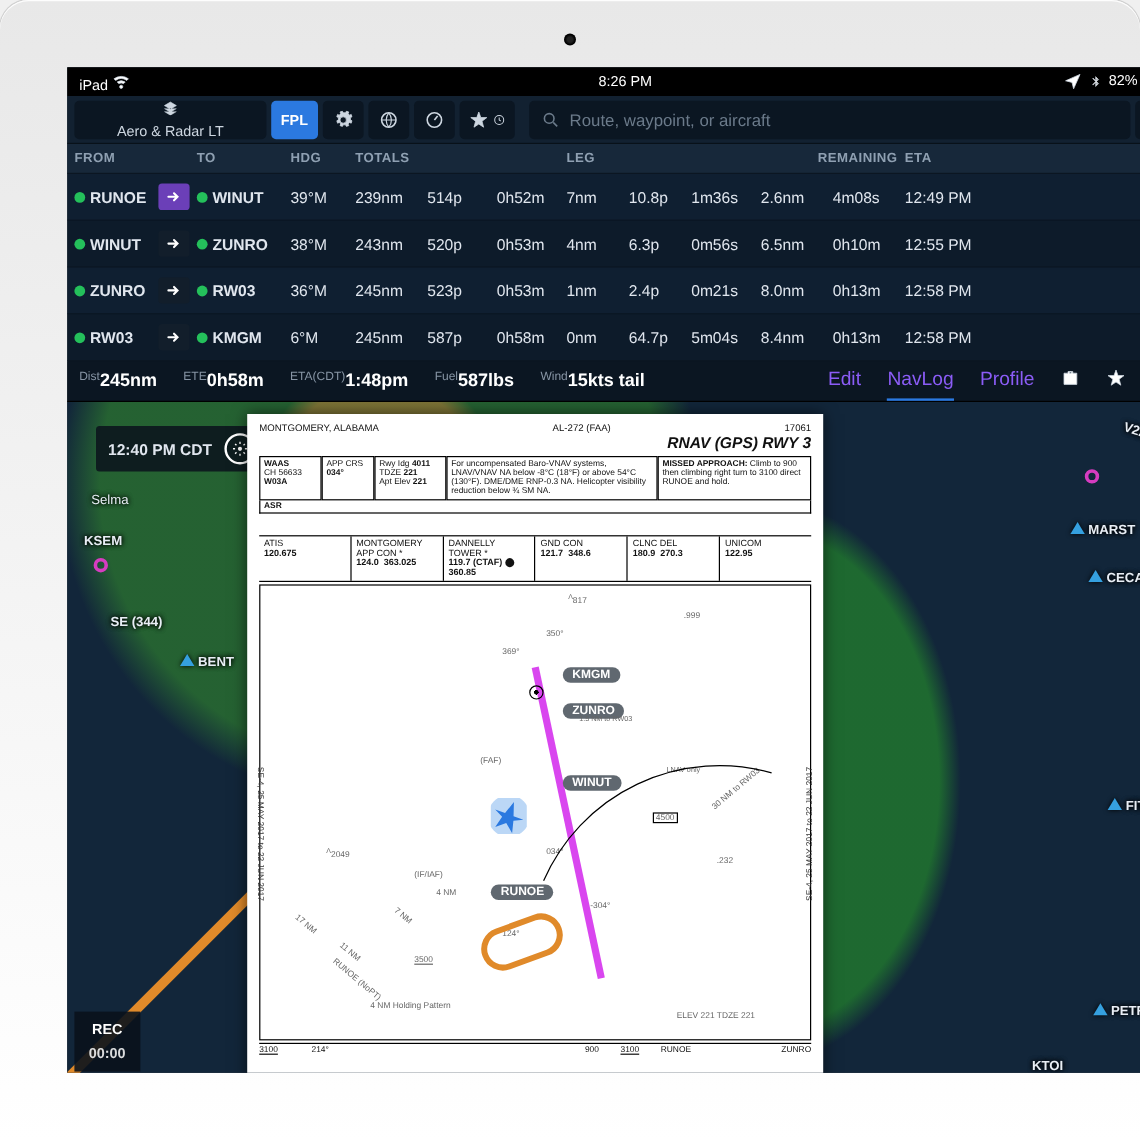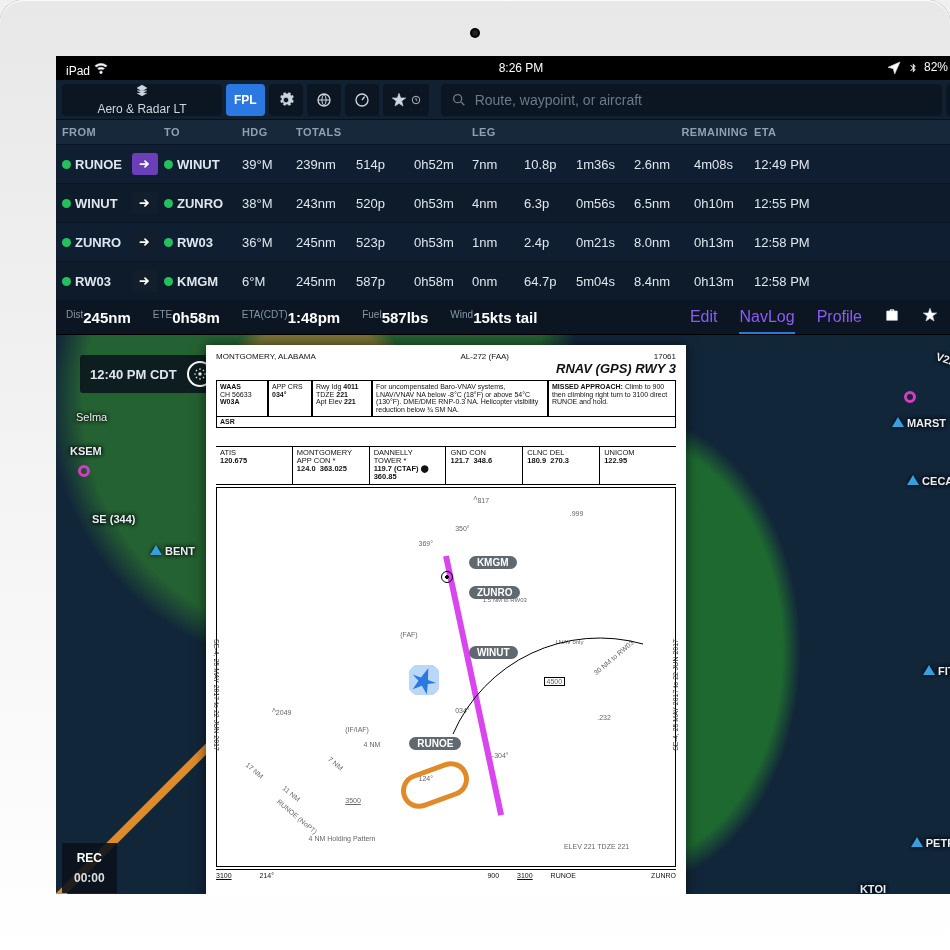--- a/index.html
+++ b/index.html
@@ -294,21 +294,21 @@
       </div>
 
       <svg class="outer-route" viewBox="0 0 300 300">
         <path class="line" d="M 0 300 L 240 60"></path>
       </svg>
 
       <div class="map-label" style="top:110px; left:14px"><span>KSEM</span></div>
       <div class="map-label" style="top:76px; left:20px; font-weight:400">Selma</div>
       <div class="map-label" style="top:178px; left:36px">SE (344)</div>
       <div class="map-label" style="top:210px; left:94px"><span class="map-tri"></span> <span>BENT</span></div>
-      <div class="map-label" style="top:82px; right:40px"><span class="map-tri"></span> <span>MARST</span></div>
+      <div class="map-label" style="top:100px; right:40px"><span class="map-tri"></span> <span>MARST</span></div>
       <div class="map-label" style="top:140px; right:26px"><span class="map-tri"></span> <span>CECAL</span></div>
       <div class="map-label" style="top:330px; right:18px"><span class="map-tri"></span> <span>FITTZ</span></div>
       <div class="map-label" style="bottom:50px; right:24px"><span class="map-tri"></span> <span>PETRY</span></div>
       <div class="map-label" style="bottom:4px; right:100px">KTOI</div>
       <div class="map-label" style="top:18px; right:30px; transform:rotate(18deg)">V22</div>
       <div class="map-label" style="top:80px; right:0px; transform:rotate(90deg)">V20-5</div>
       <div class="map-label" style="bottom:110px; right:6px; transform:rotate(70deg)">V7-521</div>
       <div style="position:absolute;top:56px;right:70px;width:12px;height:12px;border-radius:50%;border:3px solid #d63cc0"></div>
       <div style="position:absolute;top:130px;left:22px;width:12px;height:12px;border-radius:50%;border:3px solid #d63cc0"></div>
 

